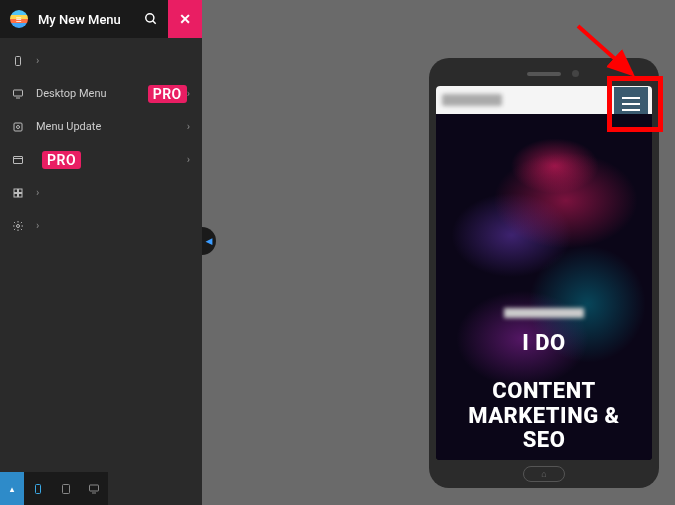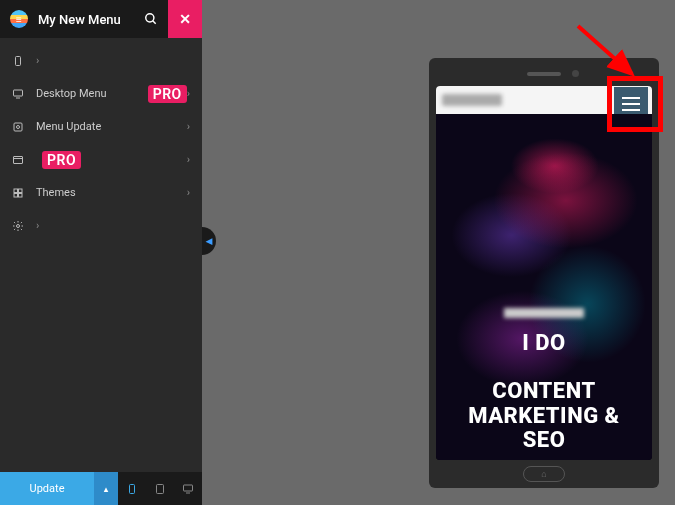--- a/index.html
+++ b/index.html
@@ -24,21 +24,21 @@
     .collapse-tab { position: absolute; left: 202px; top: 227px; width: 14px; height: 28px; background: #1a1a1a; border-radius: 0 14px 14px 0; display: flex; align-items: center; justify-content: center; color: #3b9cff; font-size: 9px; cursor: pointer; }
     
     .sidebar-footer { height: 33px; display: flex; }
     .update-btn { flex: 1; background: #3ba9e6; color: #fff; font-size: 11px; display: flex; align-items: center; justify-content: center; cursor: pointer; }
     .update-toggle { width: 24px; background: #2e8bc9; display: flex; align-items: center; justify-content: center; color: #fff; font-size: 9px; cursor: pointer; }
     .device-switch { display: flex; background: #1a1a1a; }
     .device-btn { width: 28px; display: flex; align-items: center; justify-content: center; color: #888; cursor: pointer; }
     .device-btn.active { color: #3ba9e6; }
     
     .phone-wrap { position: absolute; left: 429px; top: 58px; width: 230px; height: 430px; }
-    .phone-frame { width: 100%; height: 100%; background: #2b2b2b; border-radius: 6px; padding: 8px 6px; position: relative; }
+    .phone-frame { width: 100%; height: 100%; background: #2b2b2b; border-radius: 20px; padding: 8px 6px; position: relative; }
     .phone-speaker { position: absolute; top: 14px; left: 50%; transform: translateX(-50%); width: 34px; height: 4px; background: #555; border-radius: 2px; }
     .phone-camera { position: absolute; top: 12px; left: 50%; margin-left: 28px; width: 7px; height: 7px; background: #444; border-radius: 50%; }
     .phone-screen { position: absolute; top: 28px; left: 7px; right: 7px; bottom: 28px; background: #000; border-radius: 4px; overflow: hidden; }
     .phone-home { position: absolute; bottom: 6px; left: 50%; transform: translateX(-50%); width: 42px; height: 16px; border: 1px solid #555; border-radius: 8px; display: flex; align-items: center; justify-content: center; color: #777; font-size: 9px; cursor: pointer; }
     
     .screen-topbar { height: 28px; background: #f5f5f5; display: flex; align-items: center; padding: 0 6px; }
     .blur-logo { width: 60px; height: 12px; background: #aaa; filter: blur(2px); border-radius: 2px; }
     .hamburger-btn { margin-left: auto; width: 34px; height: 34px; background: #3a5a6f; display: flex; flex-direction: column; align-items: center; justify-content: center; gap: 4px; margin-right: -2px; margin-top: 8px; cursor: pointer; }
     .hamburger-btn span { width: 18px; height: 2px; background: #fff; }
     
@@ -117,36 +117,34 @@
     </div>
     <div class="menu-item">
       <span class="menu-icon">
           <svg width="12" height="12" viewBox="0 0 24 24" fill="none" stroke="currentColor" stroke-width="2">
             <rect x="4" y="4" width="7" height="7"></rect>
             <rect x="13" y="4" width="7" height="7"></rect>
             <rect x="4" y="13" width="7" height="7"></rect>
             <rect x="13" y="13" width="7" height="7"></rect>
           </svg>
         </span>
-      <span class="menu-label">Themes</span>
       <span class="chevron">›</span>
     </div>
     <div class="menu-item">
       <span class="menu-icon">
           <svg width="12" height="12" viewBox="0 0 24 24" fill="none" stroke="currentColor" stroke-width="2">
             <circle cx="12" cy="12" r="3"></circle>
             <path d="M12 2v3M12 19v3M4.2 4.2l2.1 2.1M17.7 17.7l2.1 2.1M2 12h3M19 12h3M4.2 19.8l2.1-2.1M17.7 6.3l2.1-2.1"></path>
           </svg>
         </span>
       <span class="chevron">›</span>
     </div>
   </div>
 
   <div class="sidebar-footer">
-    <div class="update-btn">Update</div>
     <div class="update-toggle">▴</div>
     <div class="device-switch">
       <div class="device-btn active">
           <svg width="12" height="12" viewBox="0 0 24 24" fill="none" stroke="currentColor" stroke-width="2">
             <rect x="7" y="3" width="10" height="18" rx="2"></rect>
           </svg>
         </div>
       <div class="device-btn">
           <svg width="12" height="12" viewBox="0 0 24 24" fill="none" stroke="currentColor" stroke-width="2">
             <rect x="5" y="3" width="14" height="18" rx="2"></rect>

